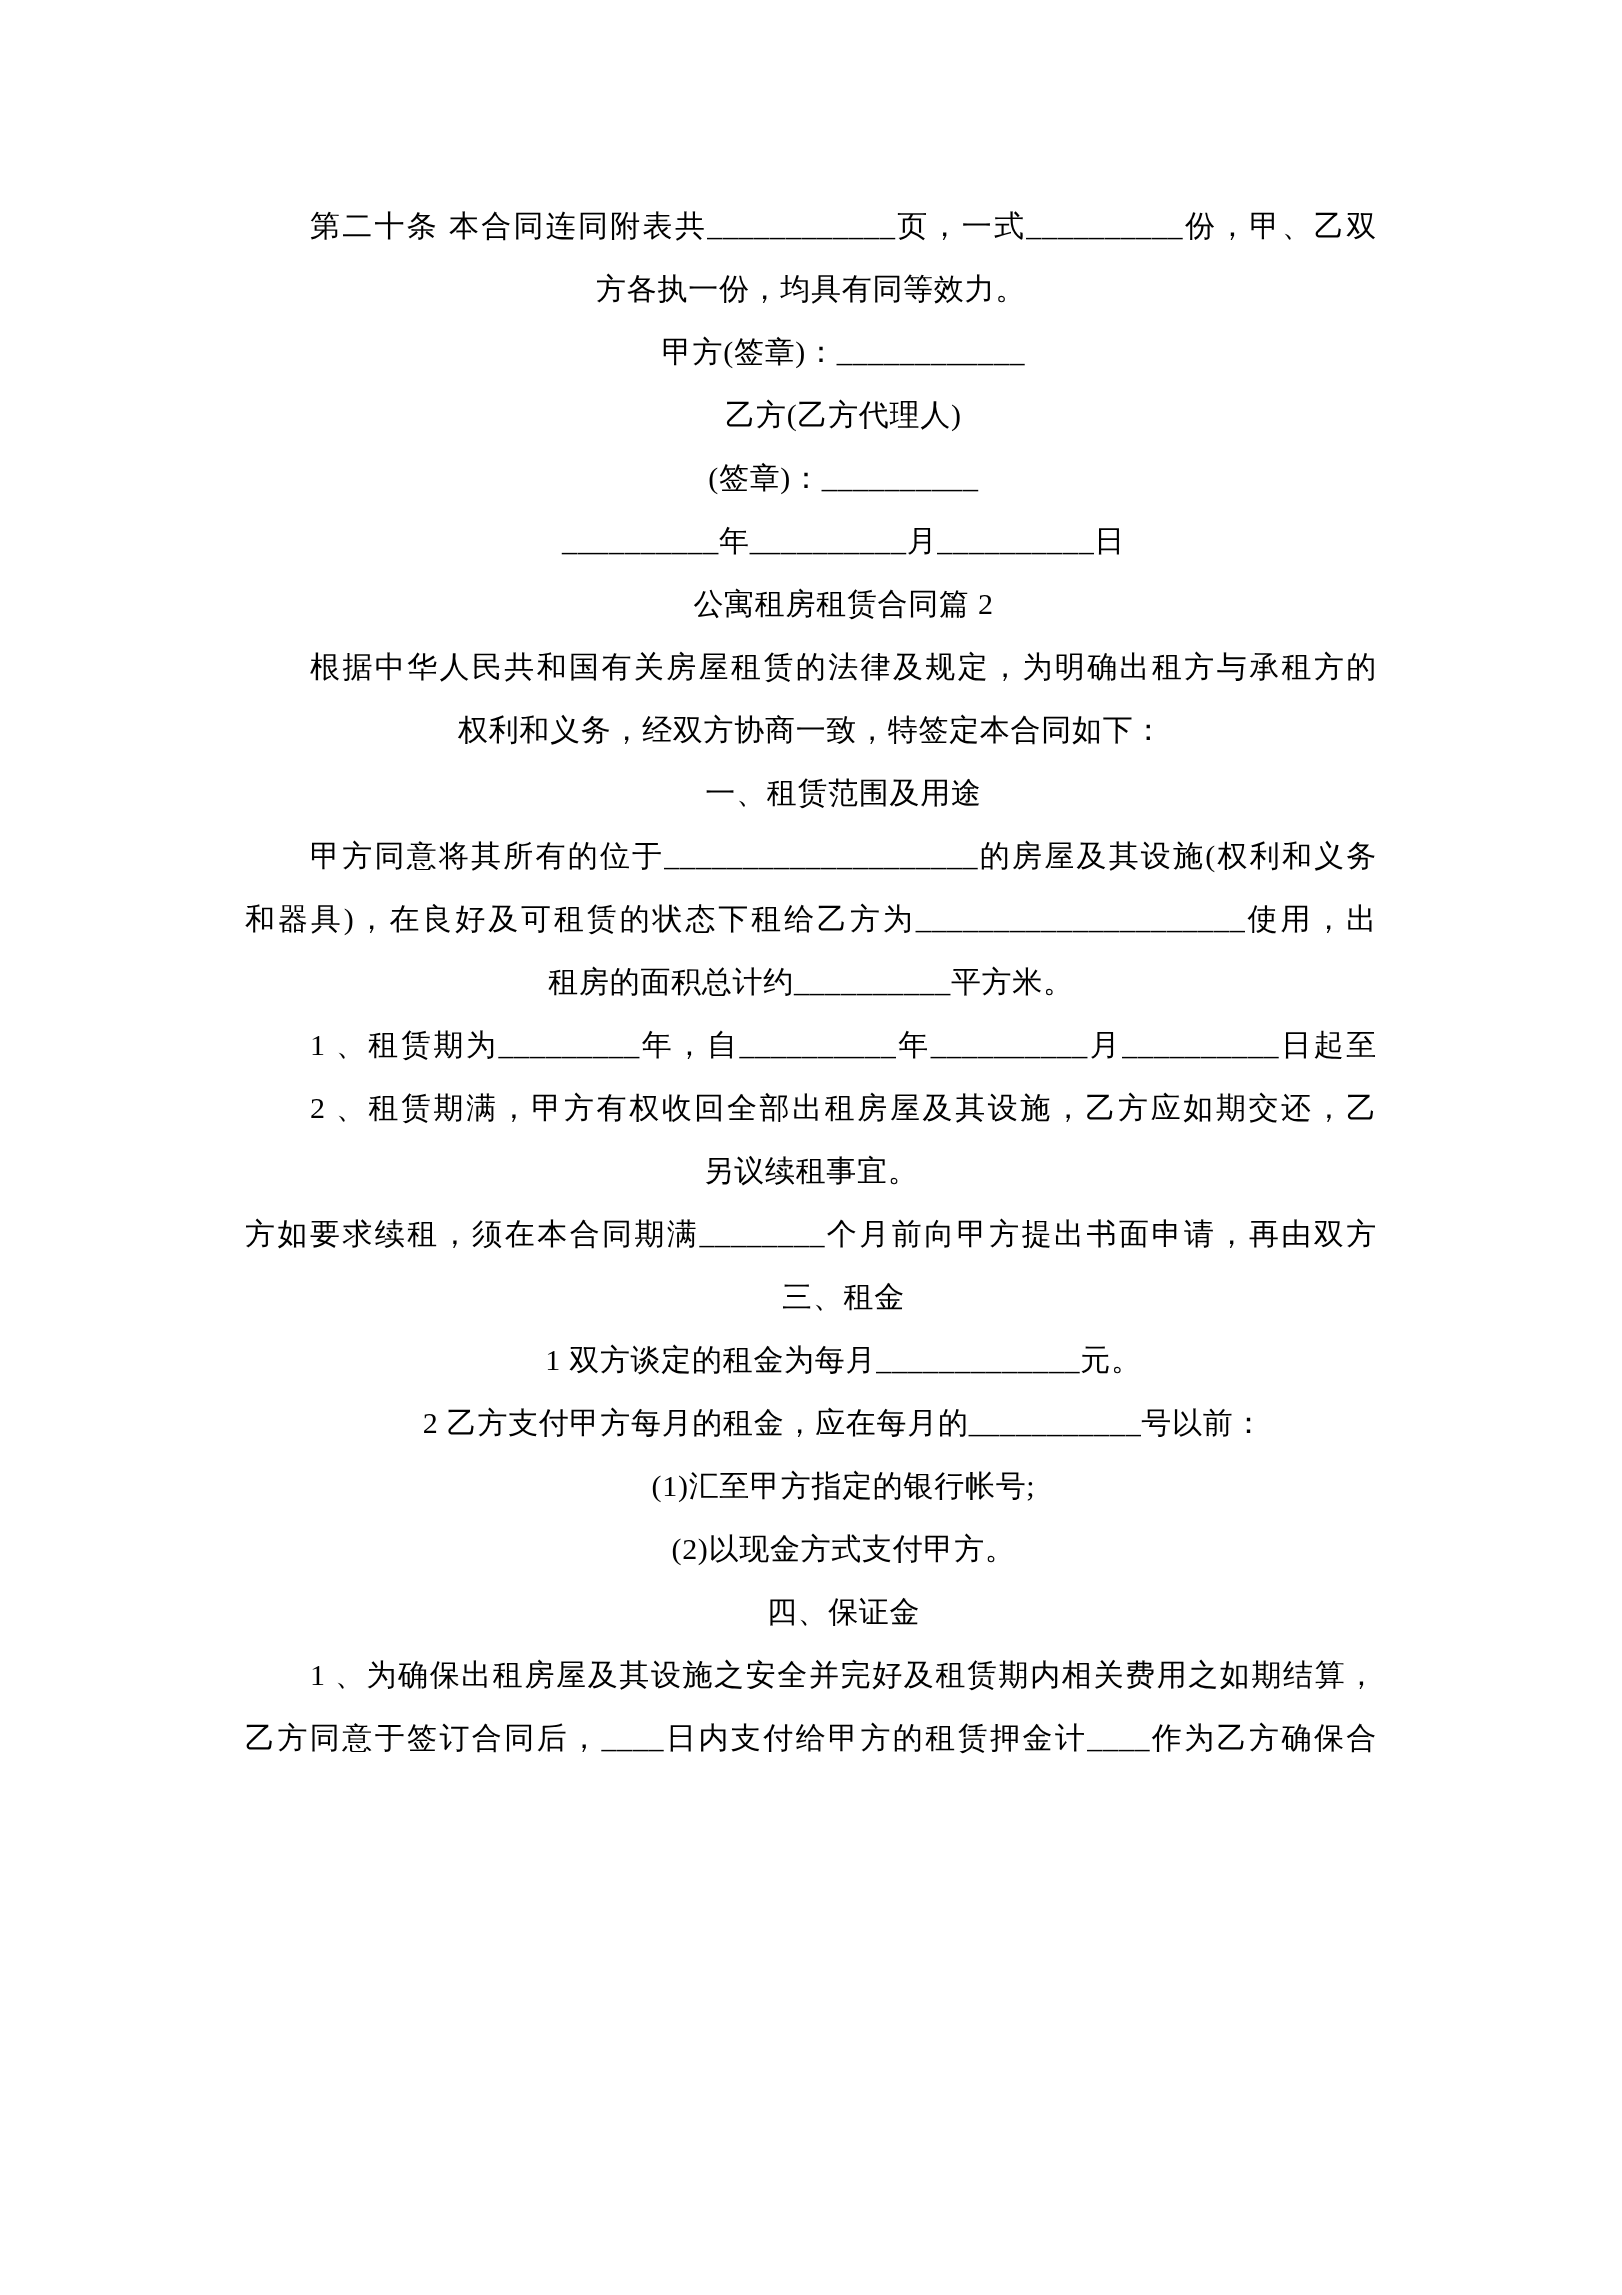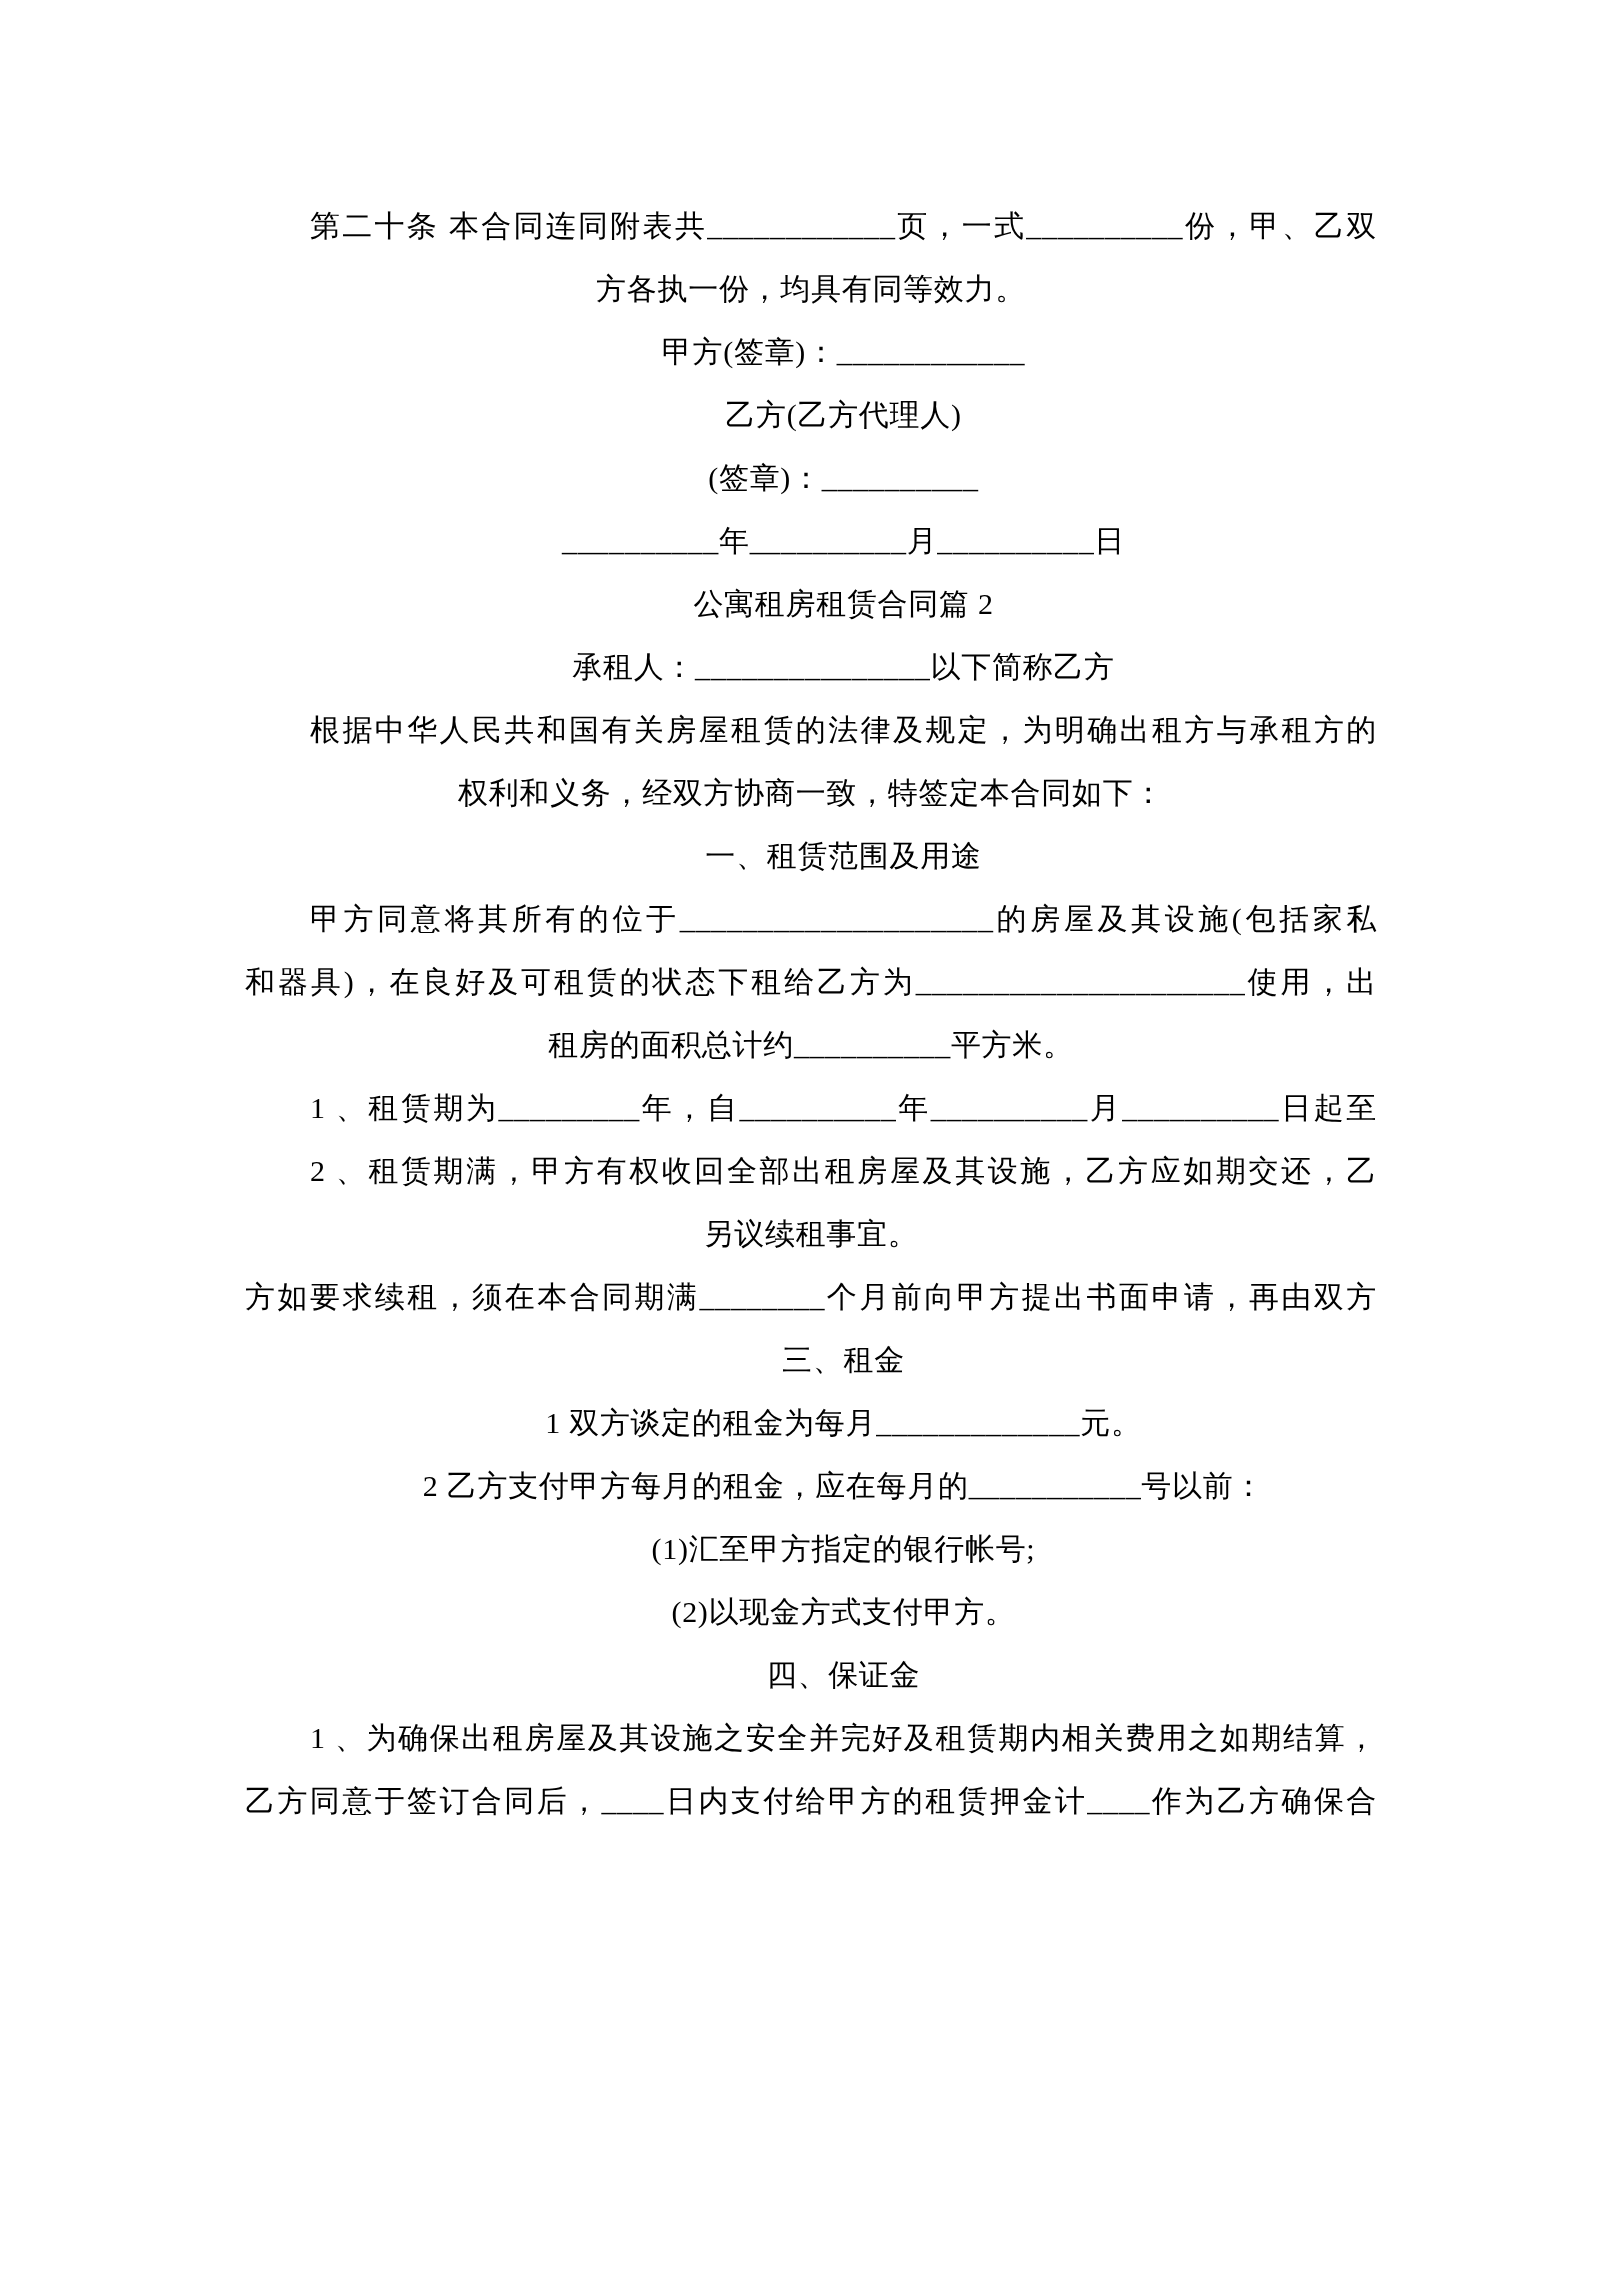--- a/index.html
+++ b/index.html
@@ -48,25 +48,24 @@
 
 <div class="page">
   <div class="text-block">
       <div class="line ind fill">第二十条 本合同连同附表共____________页，一式__________份，甲、乙双</div>
       <div class="line">方各执一份，均具有同等效力。</div>
       <div class="line ind">甲方(签章)：____________</div>
       <div class="line ind">乙方(乙方代理人)</div>
       <div class="line ind">(签章)：__________</div>
       <div class="line ind">__________年__________月__________日</div>
       <div class="line ind">公寓租房租赁合同篇 2</div>
-      <div class="line ind">承租人：_______________以下简称乙方</div>
       <div class="line ind fill">根据中华人民共和国有关房屋租赁的法律及规定，为明确出租方与承租方的</div>
       <div class="line">权利和义务，经双方协商一致，特签定本合同如下：</div>
       <div class="line ind">一、租赁范围及用途</div>
-      <div class="line ind fill">甲方同意将其所有的位于____________________的房屋及其设施(包括家私</div>
+      <div class="line ind fill">甲方同意将其所有的位于____________________的房屋及其设施(权利和义务</div>
       <div class="line fill">和器具)，在良好及可租赁的状态下租给乙方为_____________________使用，出</div>
       <div class="line">租房的面积总计约__________平方米。</div>
       <div class="line ind fill">1 、租赁期为_________年，自__________年__________月__________日起至</div>
       <div class="line ind fill">2 、租赁期满，甲方有权收回全部出租房屋及其设施，乙方应如期交还，乙</div>
       <div class="line">另议续租事宜。</div>
       <div class="line fill">方如要求续租，须在本合同期满________个月前向甲方提出书面申请，再由双方</div>
       <div class="line ind">三、租金</div>
       <div class="line ind">1 双方谈定的租金为每月_____________元。</div>
       <div class="line ind">2 乙方支付甲方每月的租金，应在每月的___________号以前：</div>
       <div class="line ind">(1)汇至甲方指定的银行帐号;</div>

